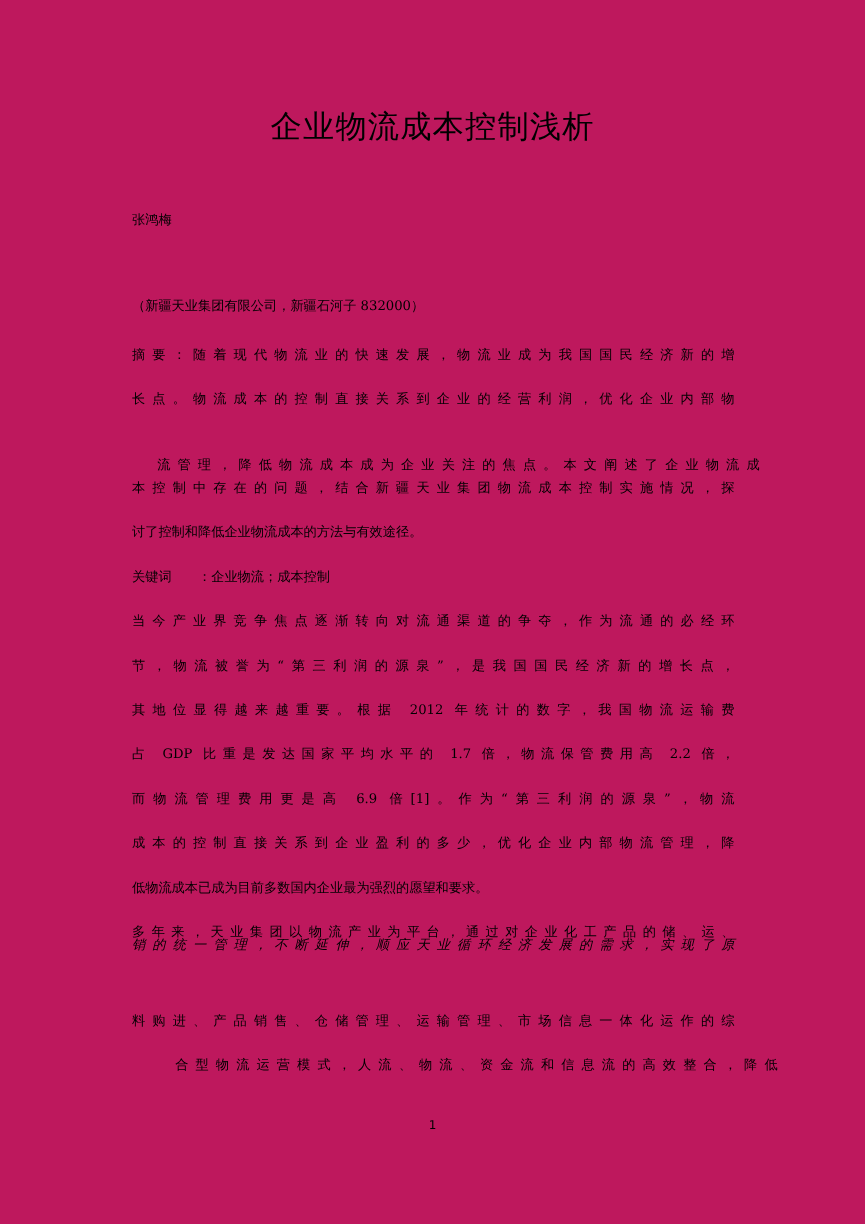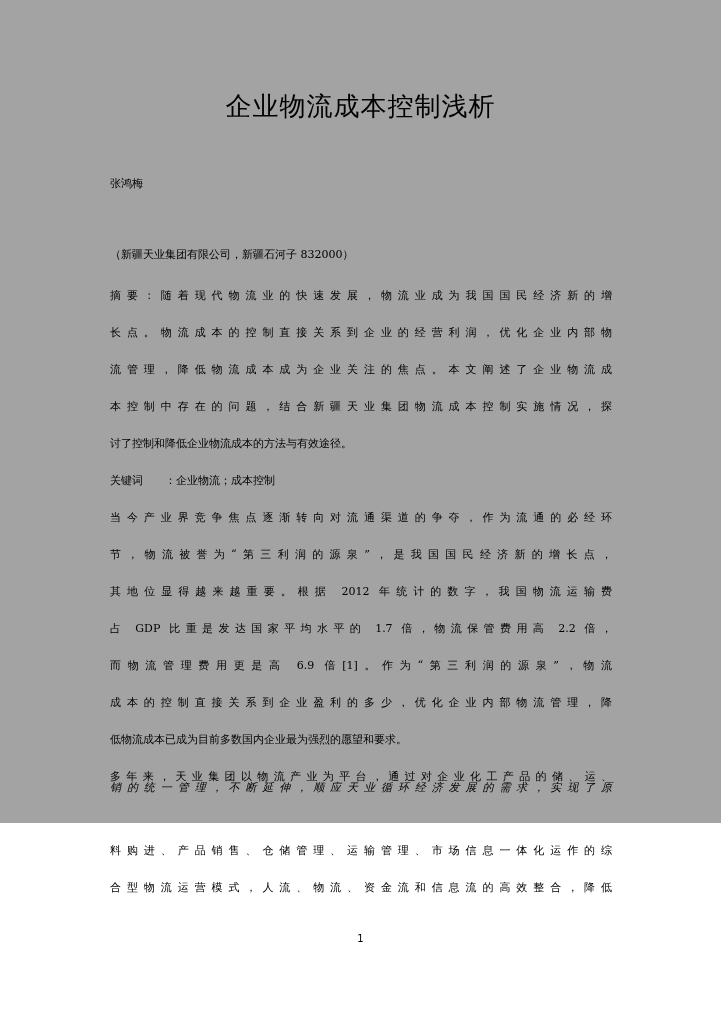--- a/index.html
+++ b/index.html
@@ -12,22 +12,22 @@
       height: 1020px;
       position: relative;
       overflow: hidden;
       font-family: "DejaVu Serif", "Liberation Serif", serif;
       color: #000000;
     }
     .page {
       position: absolute;
       left: 0; top: 0;
       width: 721px;
-      height: 823px;
-      background: #a3a3a3;
+      height: 1020px;
+      background: #be185d;
     }
     .title {
       position: absolute;
       left: 0;
       width: 721px;
       top: 86px;
       text-align: center;
       font-size: 26px;
       line-height: 40px;
       letter-spacing: 1px;
@@ -62,39 +62,39 @@
 <div class="page">
 
   <div class="title">企业物流成本控制浅析</div>
 
   <div class="line last" style="top:172px;">张鸿梅</div>
   <div class="line last" style="top:210px;margin-top:33px;">（新疆天业集团有限公司，新疆石河子 832000）</div>
 
   <div>
     <div class="line" style="top:284px;">摘要：随着现代物流业的快速发展，物流业成为我国国民经济新的增</div>
     <div class="line" style="top:321px;">长点。物流成本的控制直接关系到企业的经营利润，优化企业内部物</div>
-    <div class="line" style="top:358px;">流管理，降低物流成本成为企业关注的焦点。本文阐述了企业物流成</div>
+    <div class="line" style="top:376px;margin-left:21px;">流管理，降低物流成本成为企业关注的焦点。本文阐述了企业物流成</div>
     <div class="line" style="top:395px;">本控制中存在的问题，结合新疆天业集团物流成本控制实施情况，探</div>
     <div class="line last" style="top:432px;">讨了控制和降低企业物流成本的方法与有效途径。</div>
   </div>
 
   <div class="line last" style="top:469px;">关键词　　：企业物流；成本控制</div>
 
   <div>
     <div class="line" style="top:506px;">当今产业界竞争焦点逐渐转向对流通渠道的争夺，作为流通的必经环</div>
     <div class="line" style="top:543px;">节，物流被誉为“第三利润的源泉”，是我国国民经济新的增长点，</div>
     <div class="line" style="top:580px;">其地位显得越来越重要。根据 2012 年统计的数字，我国物流运输费</div>
     <div class="line" style="top:617px;">占 GDP 比重是发达国家平均水平的 1.7 倍，物流保管费用高 2.2 倍，</div>
     <div class="line" style="top:654px;">而物流管理费用更是高 6.9 倍[1]。作为“第三利润的源泉”，物流</div>
     <div class="line" style="top:691px;">成本的控制直接关系到企业盈利的多少，优化企业内部物流管理，降</div>
     <div class="line last" style="top:728px;">低物流成本已成为目前多数国内企业最为强烈的愿望和要求。</div>
   </div>
 
   <div>
     <div class="line" style="top:765px;">多年来，天业集团以物流产业为平台，通过对企业化工产品的储、运、</div>
     <div class="line" style="top:776px;font-style:italic;">销的统一管理，不断延伸，顺应天业循环经济发展的需求，实现了原</div>
     <div class="line" style="top:839px;">料购进、产品销售、仓储管理、运输管理、市场信息一体化运作的综</div>
-    <div class="line" style="top:876px;">合型物流运营模式，人流、物流、资金流和信息流的高效整合，降低</div>
+    <div class="line" style="top:876px;margin-left:36px;">合型物流运营模式，人流、物流、资金流和信息流的高效整合，降低</div>
   </div>
 
   <div class="page-number">1</div>
 
 </div>
 
 </body></html>

